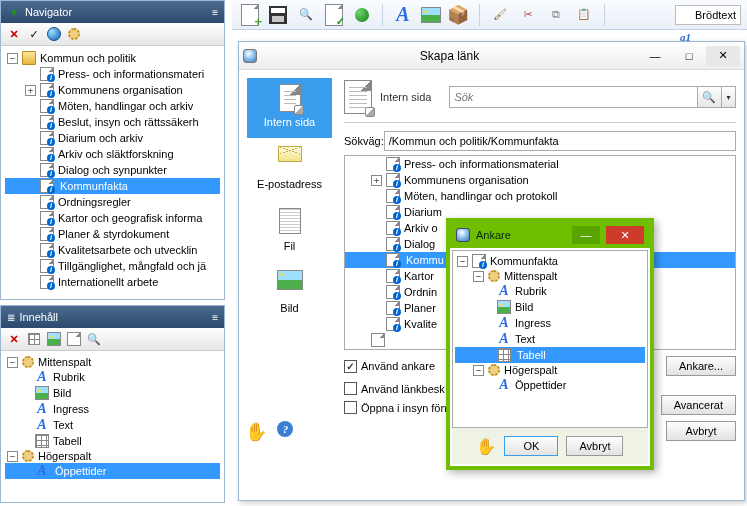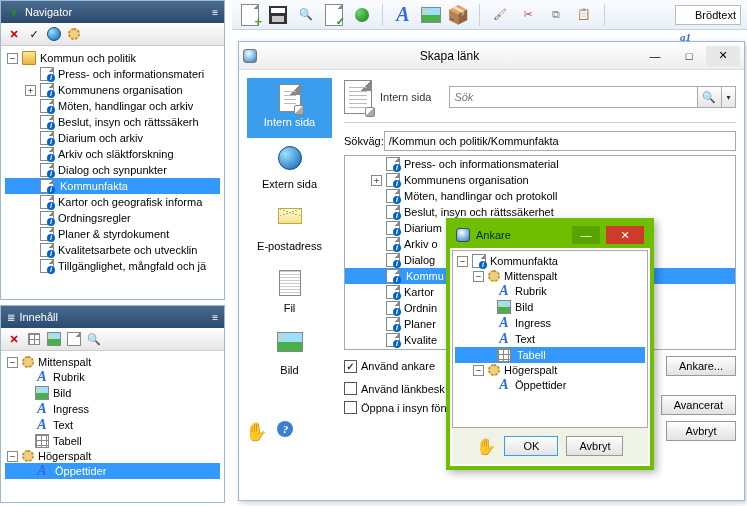--- a/index.html
+++ b/index.html
@@ -176,53 +176,61 @@
           <span class="i-badge">i</span>
         </span>
         <span class="label">Kommunfakta</span>
       </div>
       <div class="tree-row">
         <span class="tree-ind" style="width:14px;"></span>
         <span class="expander none"></span>
         <span class="ico page">
           <span class="i-badge">i</span>
         </span>
+        <span class="label">Ordningsregler</span>
+      </div>
+      <div class="tree-row">
+        <span class="tree-ind" style="width:14px;"></span>
+        <span class="expander none"></span>
+        <span class="ico page">
+          <span class="i-badge">i</span>
+        </span>
         <span class="label">Kartor och geografisk informa</span>
       </div>
       <div class="tree-row">
         <span class="tree-ind" style="width:14px;"></span>
         <span class="expander none"></span>
         <span class="ico page">
           <span class="i-badge">i</span>
         </span>
-        <span class="label">Ordningsregler</span>
-      </div>
-      <div class="tree-row">
-        <span class="tree-ind" style="width:14px;"></span>
-        <span class="expander none"></span>
-        <span class="ico page">
-          <span class="i-badge">i</span>
-        </span>
         <span class="label">Planer &amp; styrdokument</span>
       </div>
       <div class="tree-row">
         <span class="tree-ind" style="width:14px;"></span>
         <span class="expander none"></span>
         <span class="ico page">
           <span class="i-badge">i</span>
         </span>
         <span class="label">Kvalitetsarbete och utvecklin</span>
       </div>
       <div class="tree-row">
         <span class="tree-ind" style="width:14px;"></span>
         <span class="expander none"></span>
         <span class="ico page">
           <span class="i-badge">i</span>
         </span>
         <span class="label">Tillgänglighet, mångfald och jä</span>
+      </div>
+      <div class="tree-row">
+        <span class="tree-ind" style="width:14px;"></span>
+        <span class="expander none"></span>
+        <span class="ico page">
+          <span class="i-badge">i</span>
+        </span>
+        <span class="label">Internationellt arbete</span>
       </div>
     </div>
 </div>
 
 <div class="panel" style="position:absolute; left:0; top:305px; width:225px; height:198px;">
   <div class="panel-header">
     <div class="title-row">
       <span style="font-size:10px;">≣</span>
       <span>Innehåll</span>
     </div>
@@ -343,26 +351,20 @@
 
       <div class="side-tabs">
         <div class="side-tab active">
           <div class="st-ico page-icon-big" style="margin:0 auto 4px;width:22px;height:28px;">
               <span class="dog"></span>
             </div>
           <div>Intern sida</div>
         </div>
         <div class="side-tab">
           <div class="st-ico">
-              <span class="ico globe" style="width:24px;height:24px;display:block;margin:auto;"></span>
-            </div>
-          <div>Extern sida</div>
-        </div>
-        <div class="side-tab">
-          <div class="st-ico">
               <span class="ico envelope" style="width:24px;height:16px;display:block;margin:2px auto;"></span>
             </div>
           <div>E-postadress</div>
         </div>
         <div class="side-tab">
           <div class="st-ico">
               <span class="ico square" style="width:22px;height:26px;display:block;margin:auto;"></span>
             </div>
           <div>Fil</div>
         </div>
@@ -416,28 +418,20 @@
                 <span class="i-badge">i</span>
               </span>
               <span class="label">Möten, handlingar och protokoll</span>
             </div>
             <div class="tree-row">
               <span class="tree-ind" style="width:20px;"></span>
               <span class="expander none"></span>
               <span class="ico page">
                 <span class="i-badge">i</span>
               </span>
-              <span class="label">Beslut, insyn och rättssäkerhet</span>
-            </div>
-            <div class="tree-row">
-              <span class="tree-ind" style="width:20px;"></span>
-              <span class="expander none"></span>
-              <span class="ico page">
-                <span class="i-badge">i</span>
-              </span>
               <span class="label">Diarium</span>
             </div>
             <div class="tree-row">
               <span class="tree-ind" style="width:20px;"></span>
               <span class="expander none"></span>
               <span class="ico page">
                 <span class="i-badge">i</span>
               </span>
               <span class="label">Arkiv o</span>
             </div>

